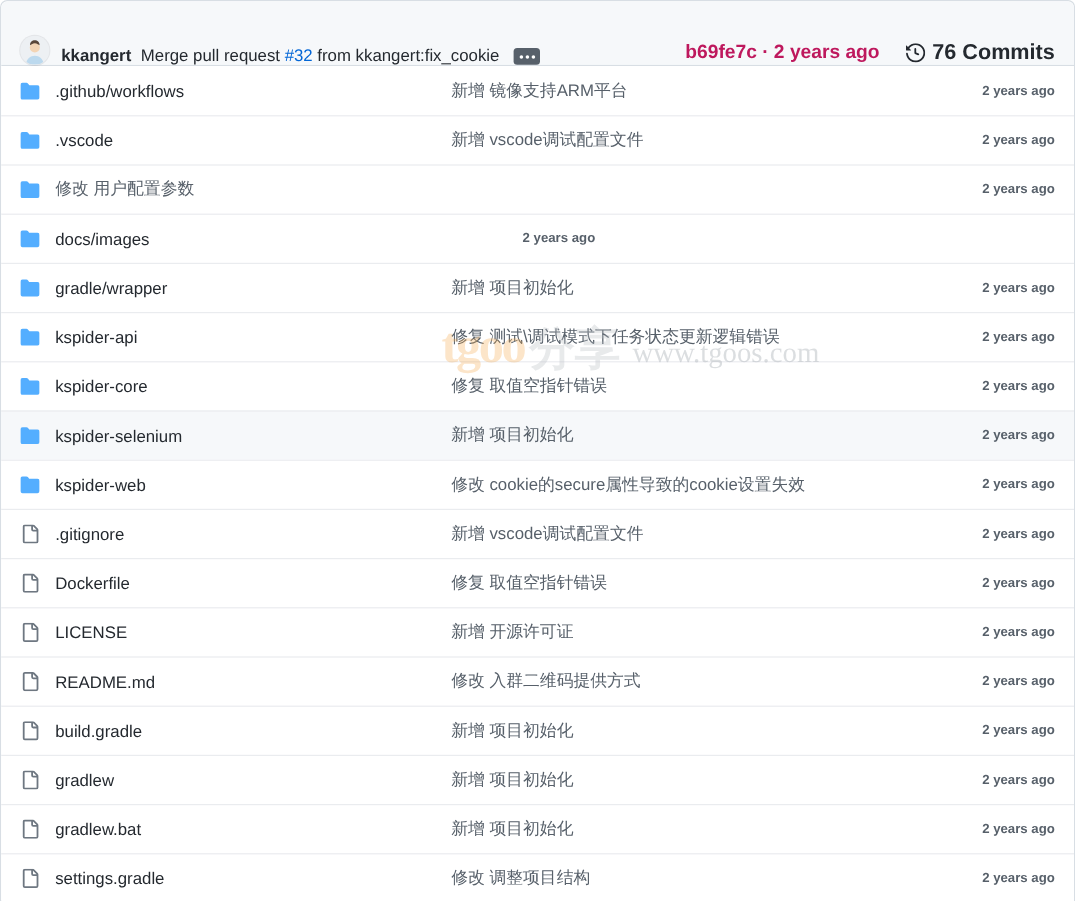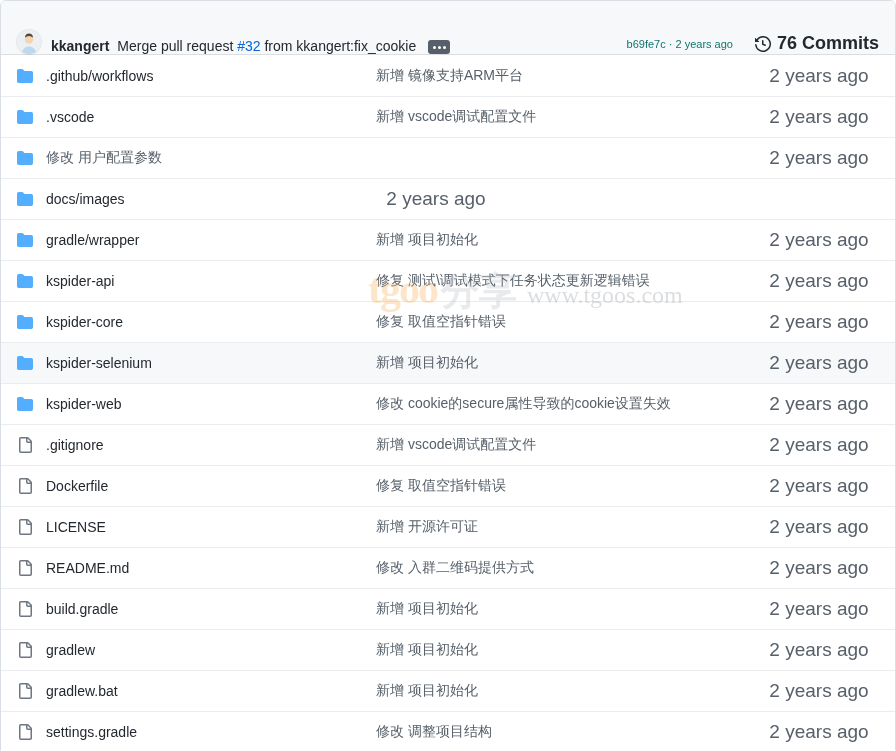--- a/index.html
+++ b/index.html
@@ -46,21 +46,21 @@
     border: none; border-radius: 3px;
     display: inline-flex; align-items: center; justify-content: center;
     gap: 2px; cursor: pointer; flex: none;
   }
   .ellipsis-btn i {
     width: 3px; height: 3px; background: #fff; border-radius: 50%; display: block;
   }
   .header-right {
     margin-left: auto; display: flex; align-items: center; white-space: nowrap;
   }
-  .sha-age { color: #0f766e; font-size: 11px; }
+  .sha-age { color: #be185d; font-size: 16px; font-weight: bold; }
   .commits-link {
     display: flex; align-items: center; margin-left: 22px;
     color: #24292f; font-weight: 700; text-decoration: none; cursor: pointer;
     font-size: 18px;
   }
   .commits-link svg { margin-right: 6px; }
   
   .file-table { list-style: none; }
   .file-row {
     display: flex; align-items: center;
@@ -72,21 +72,21 @@
   }
   .file-row:first-child { border-top: none; }
   .file-row.highlighted { background: #f6f8fa; }
   .cell-icon { width: 16px; flex: none; margin-right: 13px; display: flex; align-items: center; }
   .cell-name { width: 330px; flex: none; overflow: hidden; }
   .cell-name a {
     color: #24292f; text-decoration: none; cursor: pointer;
   }
   .cell-msg { flex: 1; overflow: hidden; white-space: nowrap; text-overflow: ellipsis; }
   .cell-msg a { color: #57606a; text-decoration: none; cursor: pointer; }
-  .cell-age { width: 120px; flex: none; text-align: center; color: #57606a; font-size: 19px; }
+  .cell-age { width: 120px; flex: none; text-align: right; color: #57606a; font-size: 11px; font-weight: bold; }
   
   .watermark {
     position: absolute; left: 368px; top: 268px;
     display: flex; align-items: flex-end;
     pointer-events: none;
     opacity: .55;
     white-space: nowrap;
     z-index: 5;
     font-family: Liberation Serif, serif;
   }

